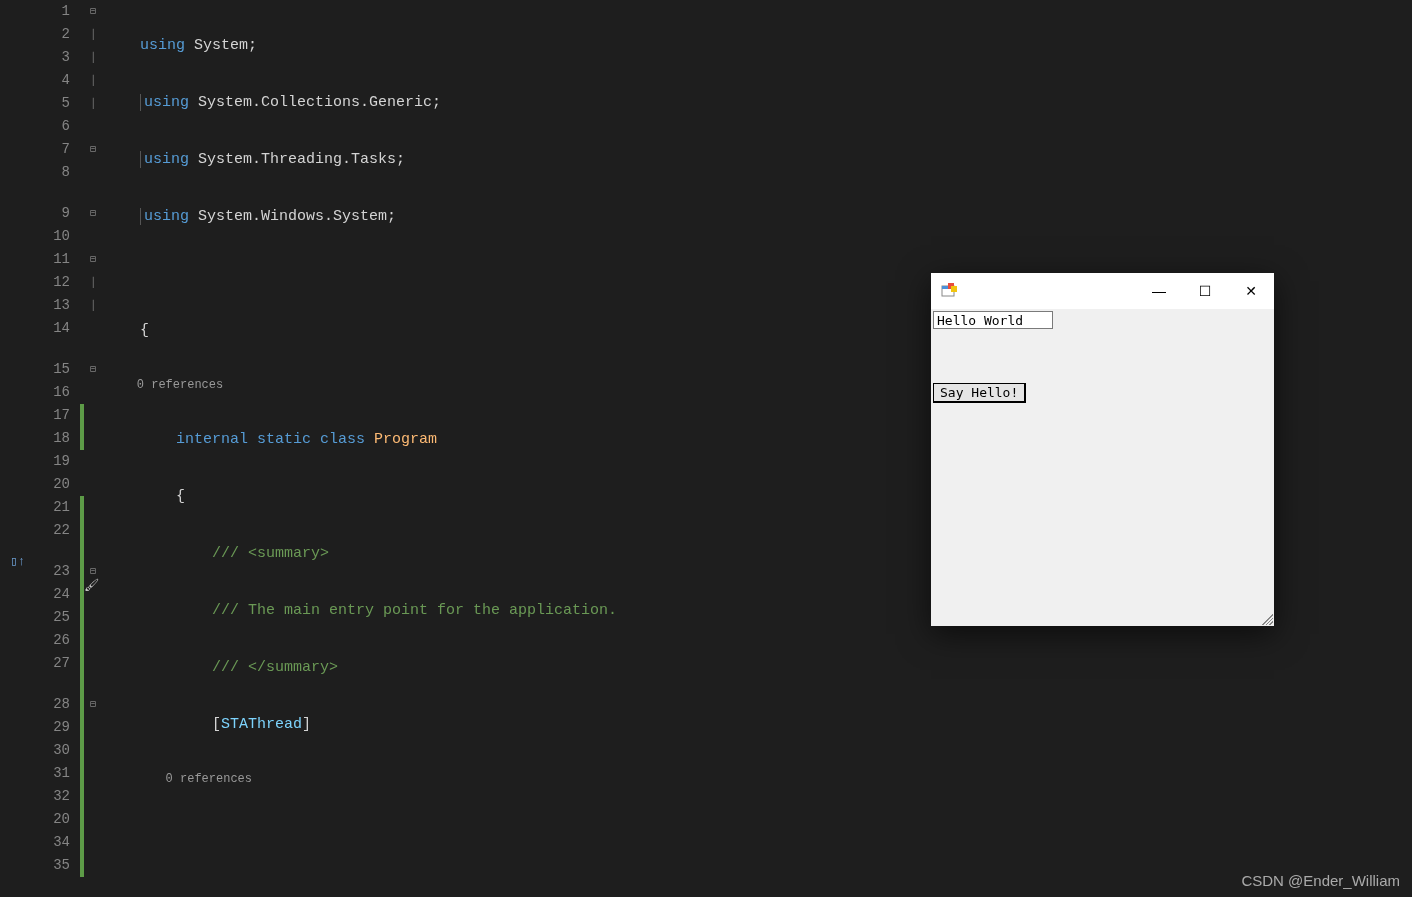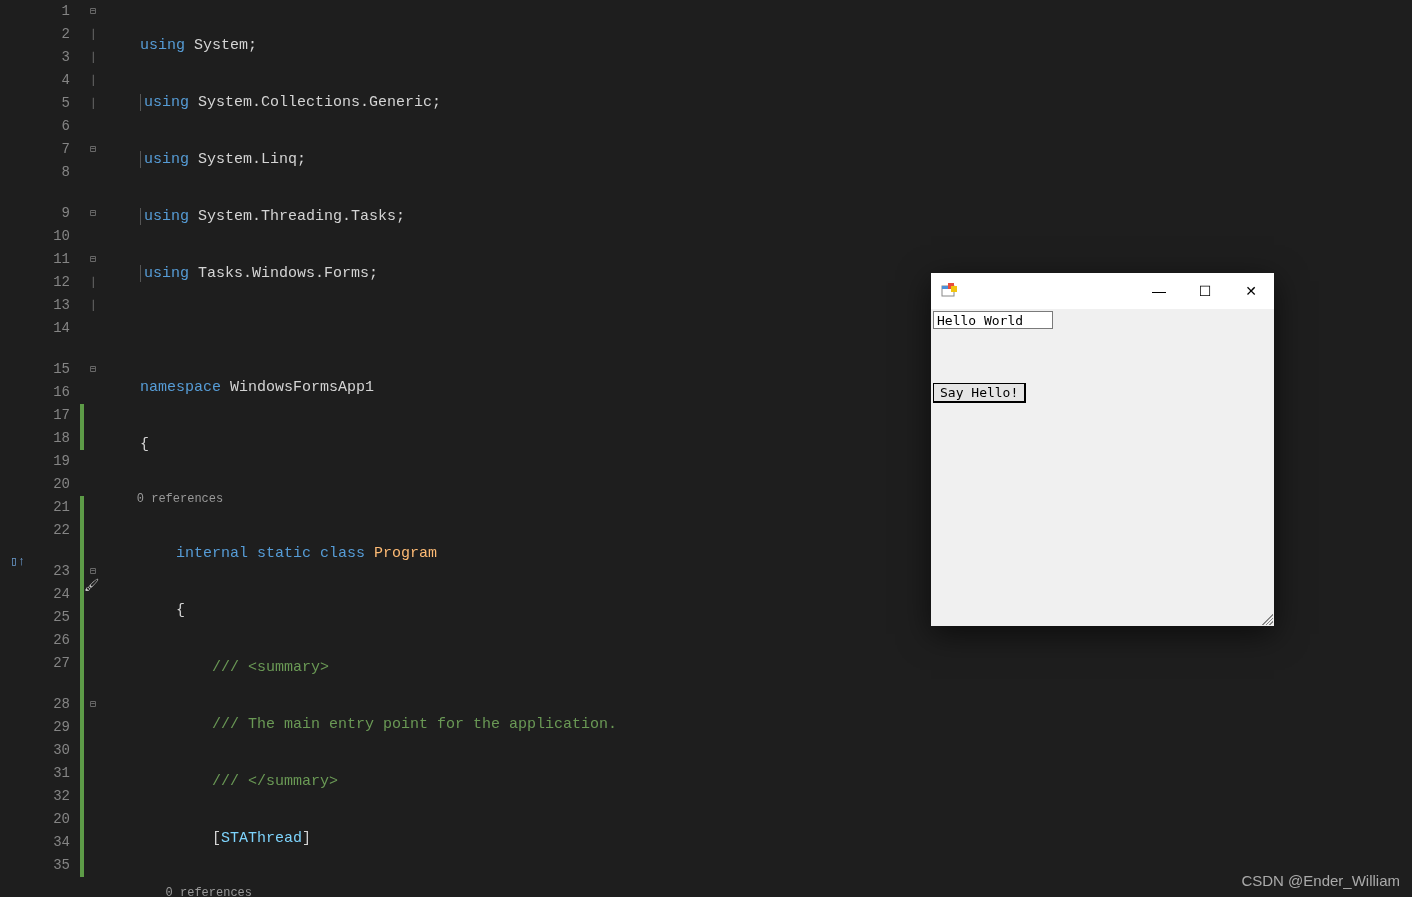--- a/index.html
+++ b/index.html
@@ -290,25 +290,23 @@
       <div class="fold"></div>
       <div class="fold"></div>
       <div class="fold"></div>
       <div class="fold"></div>
       <div class="fold"></div>
   </div>
 
   <div class="code">
     <div class="code-line"><span class="k-blue">using</span> <span class="k-ns">System</span><span class="k-punc">;</span></div>
     <div class="code-line"><span style="border-left:1px solid #555;padding-left:3px"></span><span class="k-blue">using</span> <span class="k-ns">System.Collections.Generic</span><span class="k-punc">;</span></div>
-    <div class="code-line"><span style="border-left:1px solid #555;padding-left:3px"></span><span class="k-blue">using</span> <span class="k-ns">System.Linq</span><span class="k-punc">;</span></div>
     <div class="code-line"><span style="border-left:1px solid #555;padding-left:3px"></span><span class="k-blue">using</span> <span class="k-ns">System.Threading.Tasks</span><span class="k-punc">;</span></div>
-    <div class="code-line"><span style="border-left:1px solid #555;padding-left:3px"></span><span class="k-blue">using</span> <span class="k-ns">Tasks.Windows.Forms</span><span class="k-punc">;</span></div>
+    <div class="code-line"><span style="border-left:1px solid #555;padding-left:3px"></span><span class="k-blue">using</span> <span class="k-ns">System.Windows.System</span><span class="k-punc">;</span></div>
     <div class="code-line"></div>
-    <div class="code-line"><span class="k-blue">namespace</span> <span class="k-ns">WindowsFormsApp1</span></div>
     <div class="code-line"><span class="k-punc">{</span></div>
     <div class="codelens" style="height:18px;line-height:18px">    <span>0 references</span></div>
     <div class="code-line">    <span class="k-blue">internal static class</span> <span class="k-type">Program</span></div>
     <div class="code-line">    <span class="k-punc">{</span></div>
     <div class="code-line">        <span class="k-comment">/// &lt;summary&gt;</span></div>
     <div class="code-line">        <span class="k-comment">/// The main entry point for the application.</span></div>
     <div class="code-line">        <span class="k-comment">/// &lt;/summary&gt;</span></div>
     <div class="code-line">        <span class="k-punc">[</span><span class="k-attr">STAThread</span><span class="k-punc">]</span></div>
     <div class="codelens" style="height:18px;line-height:18px">        <span>0 references</span></div>
     

